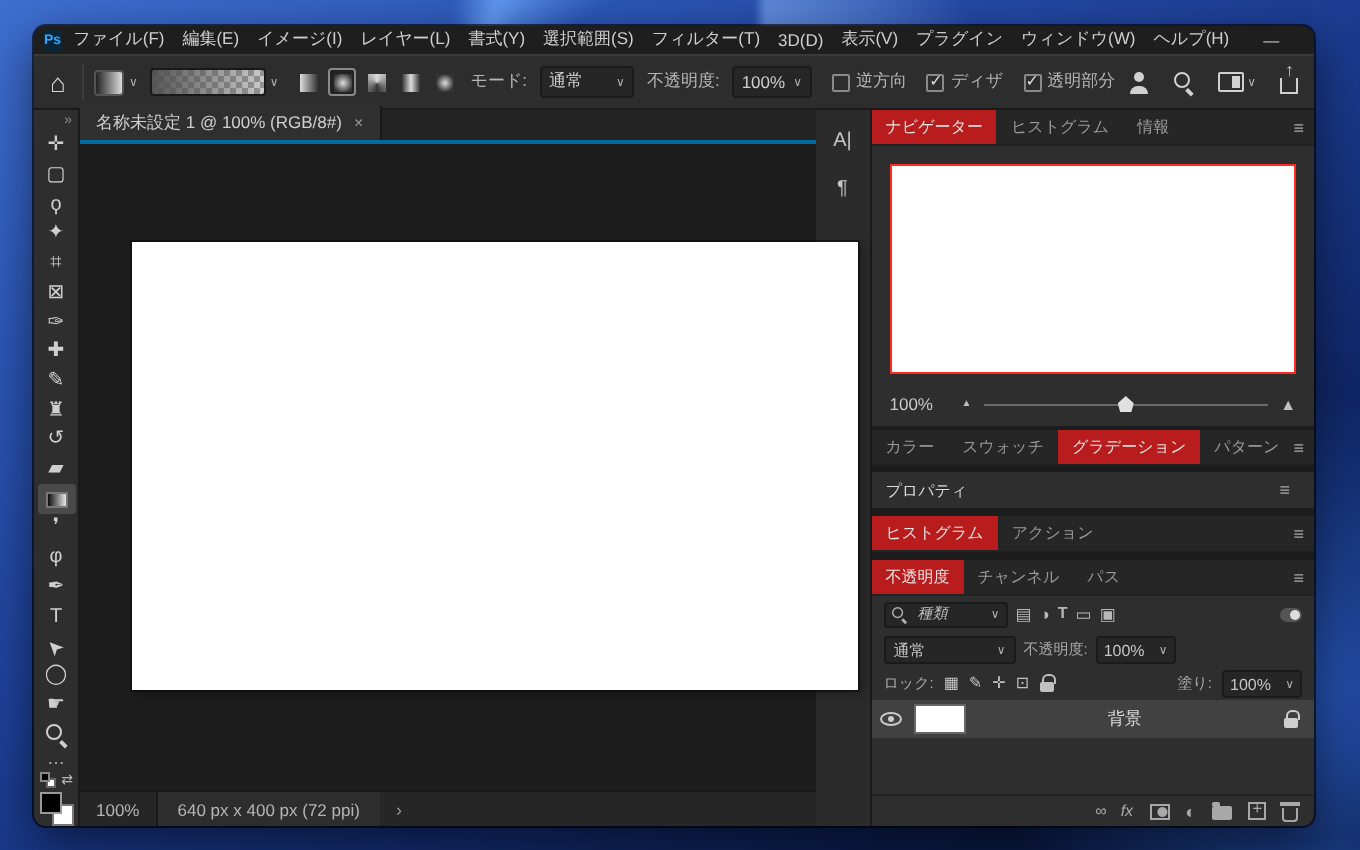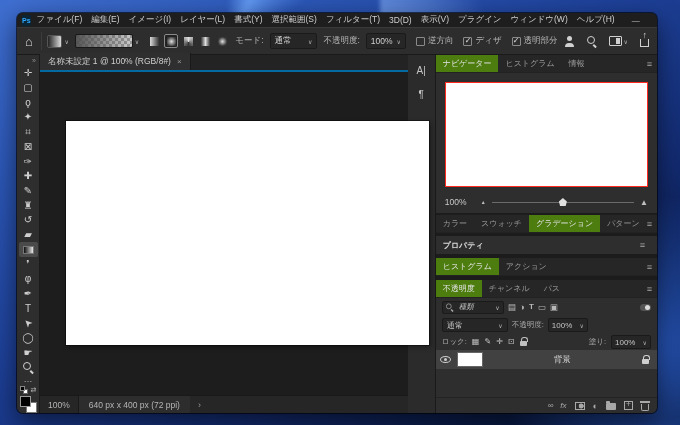--- a/index.html
+++ b/index.html
@@ -110,36 +110,36 @@
 
   
   .rail { flex:0 0 28px; background:#2b2b2b; border-right:1px solid #1a1a1a; display:flex; flex-direction:column; align-items:center; padding-top:5px; gap:4px; }
   .rail-ic { width:22px; height:20px; display:flex; align-items:center; justify-content:center; font-size:10px; color:#c5c5c5; border-radius:3px; }
 
   
   .panelcol { flex:0 0 171px; background:#1c1c1c; display:flex; flex-direction:column; min-height:0; }
   .pgroup { background:#2e2e2e; display:flex; flex-direction:column; }
   .ptabs { height:18px; background:#262626; display:flex; align-items:stretch; flex:0 0 18px; border-bottom:1px solid #222; }
   .ptab { font-size:8px; color:#9a9a9a; display:flex; align-items:center; padding:0 7px; white-space:nowrap; }
-  .ptab.active { background:#4d7c0f; color:#e3e3e3; }
+  .ptab.active { background:#b91c1c; color:#e3e3e3; }
   .pmenu { margin-left:auto; color:#a8a8a8; font-size:9px; display:flex; align-items:center; padding-right:5px; }
   .gap2 { height:2px; flex:0 0 2px; } .gap3 { height:3px; flex:0 0 3px; } .gap4 { height:4px; flex:0 0 4px; }
 
   .nav-body { padding:9px 9px 4px; }
   .nav-preview { height:105px; background:#fff; border:1.5px solid #ff2b20; }
   .nav-zoomrow { height:22px; display:flex; align-items:center; padding:0 9px 0 9px; gap:6px; }
   .nav-zoomval { font-size:8.5px; color:#c9c9c9; width:30px; }
   .mt-s { font-size:5px; color:#c0c0c0; } .mt-l { font-size:8px; color:#c0c0c0; }
   .slider { flex:1; position:relative; height:10px; }
   .slider .track { position:absolute; left:0; right:0; top:4.5px; height:1.5px; background:#6a6a6a; }
   .slider .thumb { position:absolute; left:50%; top:1px; width:8px; height:8px; margin-left:-4px; background:#e0e0e0;
     clip-path:polygon(50% 0,100% 45%,85% 100%,15% 100%,0 45%); }
 
   .phead { height:18px; display:flex; align-items:center; padding:0 7px; flex:0 0 18px; }
-  .phead .t { font-size:8px; color:#dadada;font-weight:bold; }
+  .phead .t { font-size:8px; color:#dadada; }
 
   .layersgroup { flex:1; min-height:0; }
   .filterrow { height:18px; display:flex; align-items:center; gap:4px; padding:0 6px; flex:0 0 18px; }
   .filter-select { width:62px; height:13px; background:#262626; border:1px solid #1a1a1a; border-radius:2px;
     display:flex; align-items:center; gap:3px; padding:0 3px; }
   .filter-select .mag { transform:scale(.7); transform-origin:left center; color:#b0b0b0; }
   .filter-select .val { font-size:7.5px; color:#c5c5c5; flex:1;font-style:italic; }
   .fic { font-size:8.5px; color:#b8b8b8; line-height:1; }
   .fic-t { font-size:8px; font-weight:bold; }
   .toggle { width:11px; height:7px; border-radius:4px; background:#555; position:relative; margin-left:auto; }

